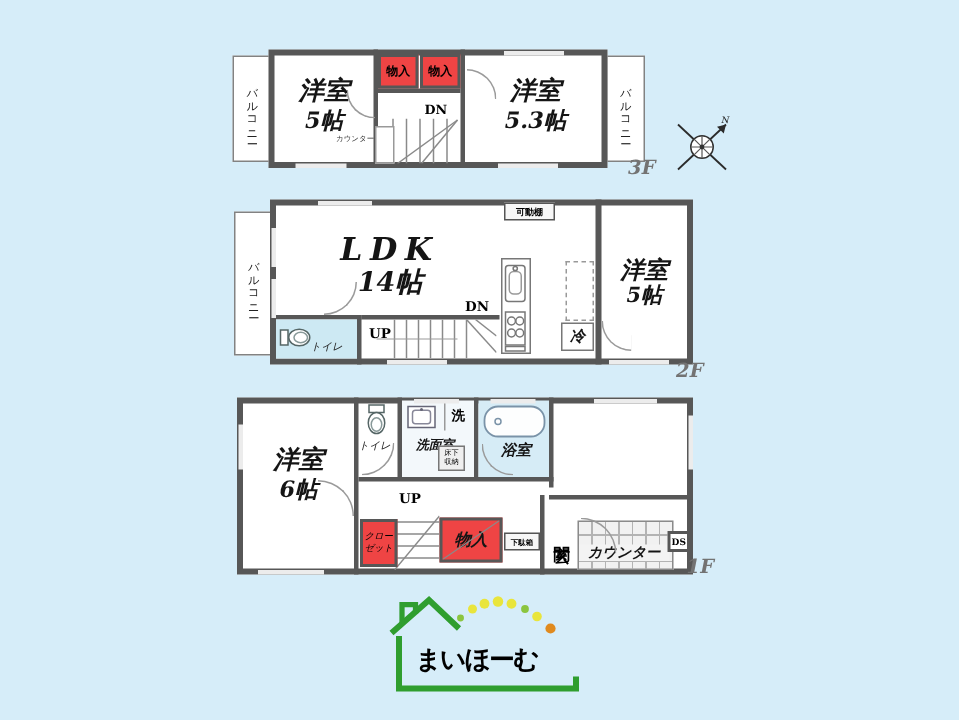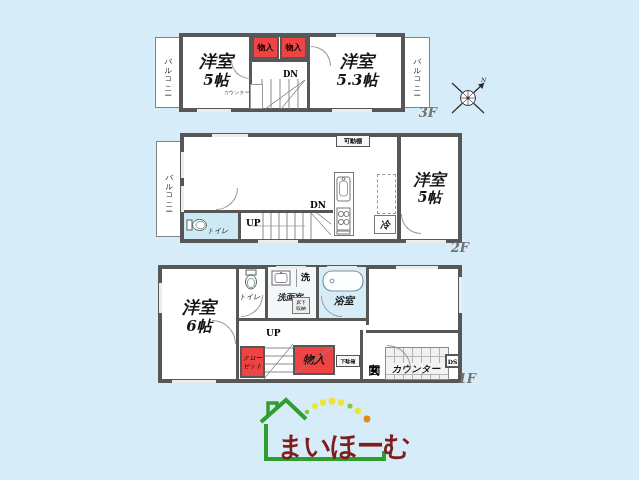--- a/index.html
+++ b/index.html
@@ -17,22 +17,22 @@
   .cc{display:flex;flex-direction:column;align-items:center;justify-content:center}
   .floorlab{font-weight:700;font-style:italic;color:#737373;font-size:13px;text-align:right}
   .tinybox{border:1px solid #777;background:#f7f7f7;display:flex;align-items:center;justify-content:center;text-align:center}
   .arc-tr{border-top:1px solid #9a9a9a;border-right:1px solid #9a9a9a;border-radius:0 100% 0 0}
   .arc-br{border-right:1px solid #9a9a9a;border-bottom:1px solid #9a9a9a;border-radius:0 0 100% 0}
   .arc-bl{border-left:1px solid #9a9a9a;border-bottom:1px solid #9a9a9a;border-radius:0 0 0 100%}
   .porch{background:
     repeating-linear-gradient(90deg,rgba(0,0,0,0) 0 8px,#b3b3b3 8px 9px),
     repeating-linear-gradient(180deg,rgba(0,0,0,0) 0 8px,#b3b3b3 8px 9px),
     #f1f1f1;border:1px solid #8a8a8a}
-  .logo-text{font-family:"DejaVu Sans","Liberation Sans",sans-serif;font-weight:700;color:#7f1d1d;
-    font-size:27px;letter-spacing:-1px;white-space:nowrap}
+  .logo-text{font-family:"DejaVu Sans","Liberation Sans",sans-serif;font-weight:700;color:#000000;
+    font-size:17px;letter-spacing:-1px;white-space:nowrap}
 </style>
 </head>
 <body>
 
 <div id="canvas">
 
   <div class="abs" style="left:0;top:0;width:639px;height:130px">
     <div class="abs thinbox cc" style="left:155px;top:37px;width:26px;height:71px">
       <span class="vlabel" style="font-size:7.5px;color:#222">バルコニー</span>
     </div>
@@ -101,20 +101,24 @@
       <text x="34" y="6" font-size="6" font-style="italic" fill="#222">N</text>
     </svg>
   </div>
 
   <div class="abs" style="left:0;top:130px;width:639px;height:125px">
     <div class="abs thinbox cc" style="left:156px;top:11px;width:26px;height:96px">
       <span class="vlabel" style="font-size:7.5px;color:#222">バルコニー</span>
     </div>
     <div class="abs wallbox" style="left:180px;top:3px;width:282px;height:110px"></div>
 
+    <div class="abs cc" style="left:195px;top:16px;width:130px;height:60px">
+      <div class="rname" style="font-size:21px;letter-spacing:5px">LDK</div>
+      <div class="rname" style="font-size:18px">14帖</div>
+    </div>
 
     <div class="abs tinybox" style="left:336px;top:5px;width:34px;height:12px;border-color:#555">
       <span style="font-size:6px;font-weight:700">可動棚</span>
     </div>
 
     <svg class="abs" style="left:334px;top:42px" width="20" height="64">
       <rect x="0.5" y="0.5" width="19" height="63" fill="#ffffff" stroke="#777"></rect>
       <rect x="3" y="5" width="13" height="24" rx="2" fill="none" stroke="#777"></rect>
       <rect x="5.5" y="9" width="8" height="15" rx="3" fill="none" stroke="#999"></rect>
       <circle cx="9.5" cy="7" r="1.4" fill="none" stroke="#777"></circle>

